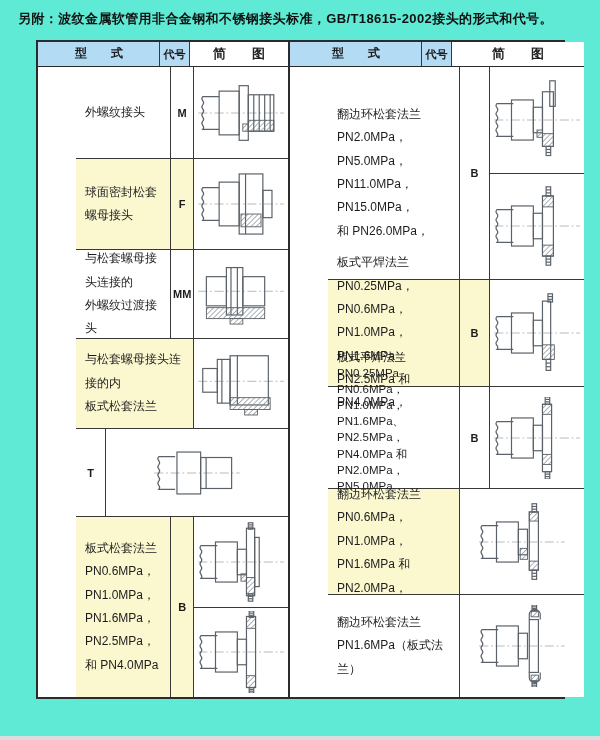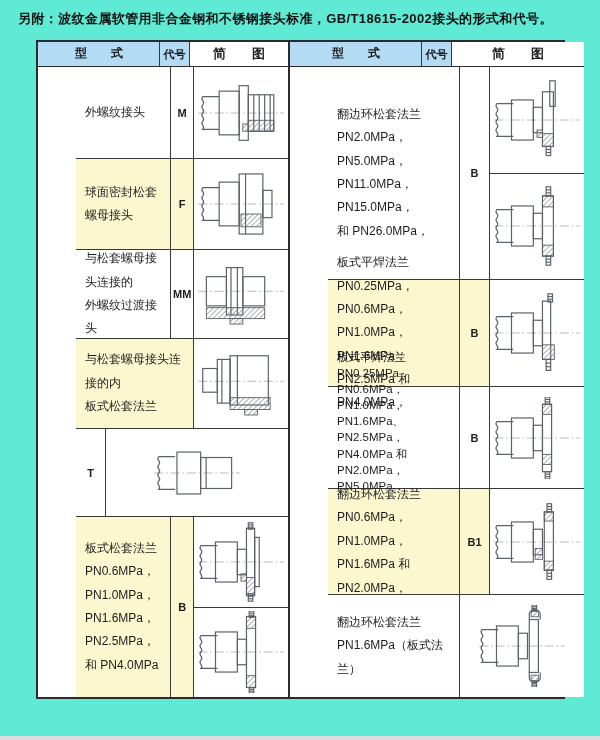--- a/index.html
+++ b/index.html
@@ -360,21 +360,20 @@
                 <line class="pt" x1="59" y1="87.33333333333333" x2="64" y2="87.33333333333333"></line>
               </svg>
             </div>
           </div>
       </div>
 
       <div class="row yellow" style="height:106px">
         <div class="cell c-type">翻边环松套法兰
 PN0.6MPa， PN1.0MPa，
 PN1.6MPa 和 PN2.0MPa，</div>
-        <div class="cell c-code">B1</div>
         <div class="c-diag">
             <div class="subdiag">
               <svg viewBox="0 0 100 90" width="94" height="82" xmlns="http://www.w3.org/2000/svg">
                 <defs>
                   <pattern id="hp12" width="4" height="4" patternUnits="userSpaceOnUse" patternTransform="rotate(45)">
                     <line x1="0" y1="0" x2="0" y2="4" stroke="#78828a" stroke-width="1.4"></line>
                   </pattern>
                 </defs>
                 <line class="cl" x1="3" y1="45" x2="97" y2="45"></line>
                 <path class="pt" d="M24,27 H6 c-4,4 4,5 0,9 c-4,4 4,5 0,9 c-4,4 4,5 0,9 c-4,4 4,5 0,9 H24"></path>

